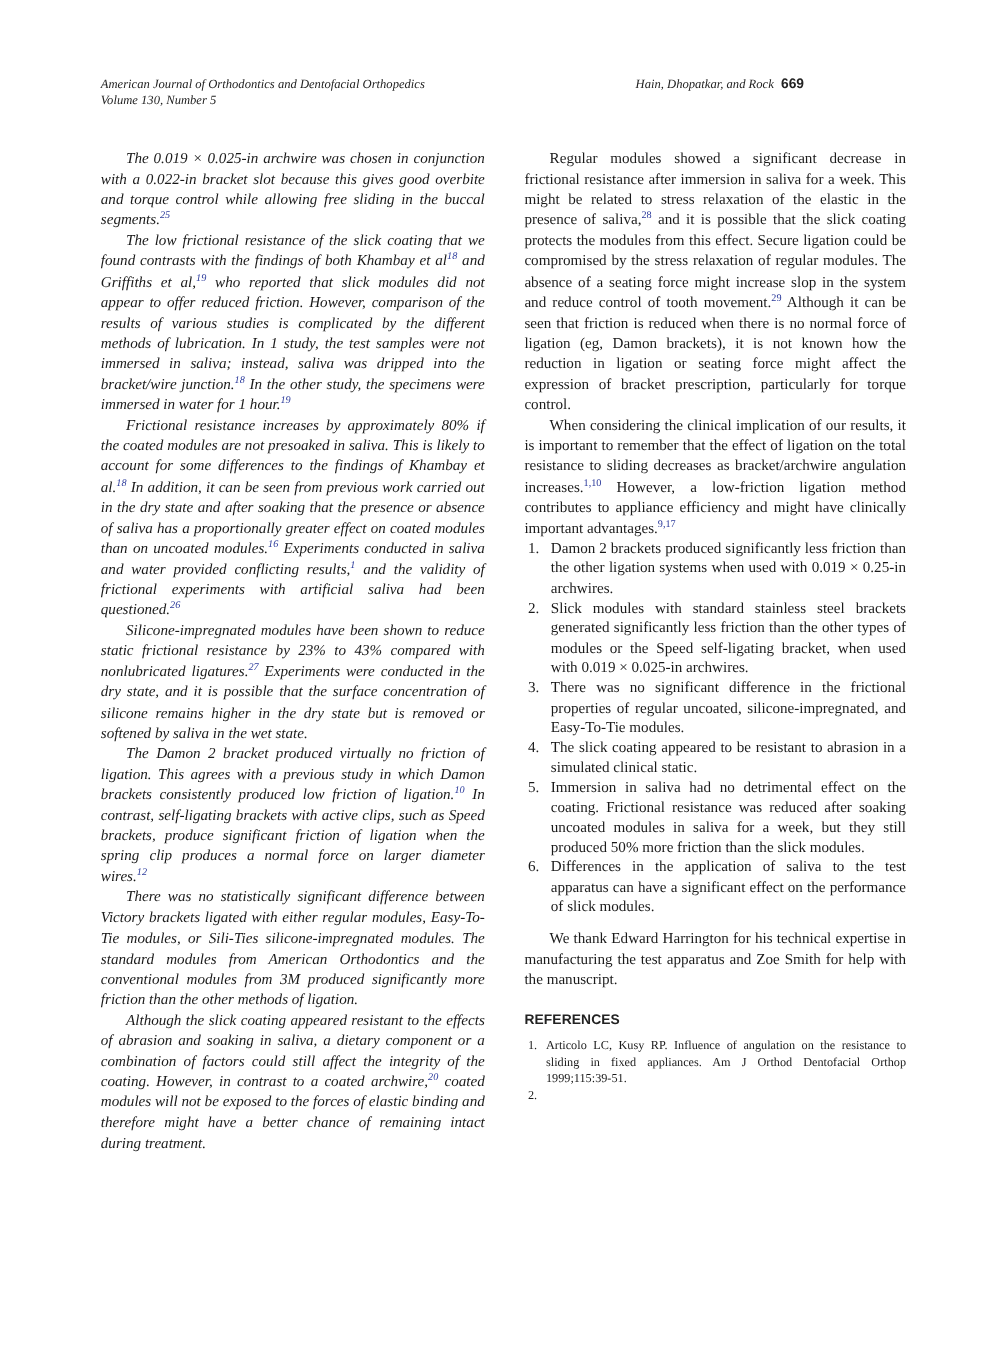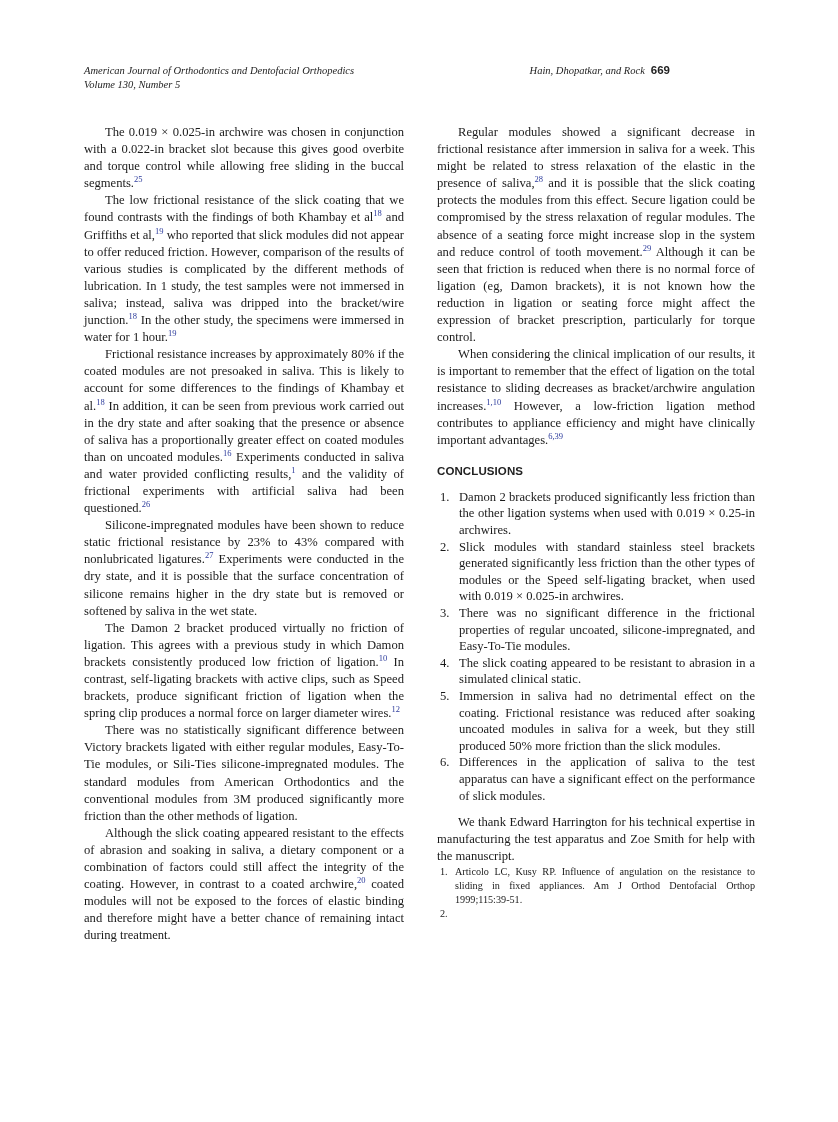--- a/index.html
+++ b/index.html
@@ -3,21 +3,21 @@
 <meta charset="utf-8">
 <style>
   html, body { margin: 0; padding: 0; background: #ffffff; }
   body { width: 838px; height: 1122px; position: relative; overflow: hidden; color: #1a1a1a; }
   .page { position: absolute; left: 0; top: 0; width: 754px; height: 1122px; }
   .header { position: absolute; left: 84px; right: 84px; top: 64px; height: 32px; font-family: "Liberation Serif", serif; font-style: italic; font-size: 10.5px; line-height: 13.5px; color: #222; }
   .header-left { position: absolute; left: 0; top: 0; }
   .header-right { position: absolute; right: 0; top: 0; text-align: right; }
   .page-num { font-family: "Liberation Sans", sans-serif; font-style: normal; font-weight: bold; font-size: 11.5px; margin-left: 6px; }
   .col { position: absolute; top: 124px; font-family: "Liberation Serif", serif; font-size: 12.6px; line-height: 17.1px; text-align: justify; }
-  .col-left { left: 84px; width: 320px; }
+  .col-left { left: 84px; width: 320px; font-style: italic; }
   .col-right { left: 437px; width: 318px; }
   p { margin: 0; text-indent: 21px; hyphens: none; }
   sup { font-size: 8.5px; line-height: 0; color: #2b3a9b; vertical-align: 5px; }
   .section-title { font-family: "Liberation Sans", sans-serif; font-weight: bold; font-size: 11.5px; letter-spacing: 0.1px; margin: 14px 0 9px 0; text-indent: 0; color: #222; }
   ol.concl { margin: 0; padding: 0; list-style: none; }
   ol.concl li { position: relative; padding-left: 22px; line-height: 16.6px; }
   ol.concl li .num { position: absolute; left: 3px; top: 0; }
   .ack { margin-top: 10px; }
   .refs-title { margin-top: 17px; margin-bottom: 6px; }
   ol.refs { margin: 0; padding: 0; list-style: none; font-size: 10.2px; line-height: 14px; }
@@ -44,33 +44,33 @@
     <p><span>The low frictional resistance of the slick coating that we found contrasts with the findings of both Khambay et al</span><sup>18</sup><span> and Griffiths et al,</span><sup>19</sup><span> who reported that slick modules did not appear to offer reduced friction. However, comparison of the results of various studies is complicated by the different methods of lubrication. In 1 study, the test samples were not immersed in saliva; instead, saliva was dripped into the bracket/wire junction.</span><sup>18</sup><span> In the other study, the specimens were immersed in water for 1 hour.</span><sup>19</sup></p>
     <p><span>Frictional resistance increases by approximately 80% if the coated modules are not presoaked in saliva. This is likely to account for some differences to the findings of Khambay et al.</span><sup>18</sup><span> In addition, it can be seen from previous work carried out in the dry state and after soaking that the presence or absence of saliva has a proportionally greater effect on coated modules than on uncoated modules.</span><sup>16</sup><span> Experiments conducted in saliva and water provided conflicting results,</span><sup>1</sup><span> and the validity of frictional experiments with artificial saliva had been questioned.</span><sup>26</sup></p>
     <p><span>Silicone-impregnated modules have been shown to reduce static frictional resistance by 23% to 43% compared with nonlubricated ligatures.</span><sup>27</sup><span> Experiments were conducted in the dry state, and it is possible that the surface concentration of silicone remains higher in the dry state but is removed or softened by saliva in the wet state.</span></p>
     <p><span>The Damon 2 bracket produced virtually no friction of ligation. This agrees with a previous study in which Damon brackets consistently produced low friction of ligation.</span><sup>10</sup><span> In contrast, self-ligating brackets with active clips, such as Speed brackets, produce significant friction of ligation when the spring clip produces a normal force on larger diameter wires.</span><sup>12</sup></p>
     <p><span>There was no statistically significant difference between Victory brackets ligated with either regular modules, Easy-To-Tie modules, or Sili-Ties silicone-impregnated modules. The standard modules from American Orthodontics and the conventional modules from 3M produced significantly more friction than the other methods of ligation.</span></p>
     <p><span>Although the slick coating appeared resistant to the effects of abrasion and soaking in saliva, a dietary component or a combination of factors could still affect the integrity of the coating. However, in contrast to a coated archwire,</span><sup>20</sup><span> coated modules will not be exposed to the forces of elastic binding and therefore might have a better chance of remaining intact during treatment.</span></p>
   </div>
 
   <div class="col col-right">
     <p><span>Regular modules showed a significant decrease in frictional resistance after immersion in saliva for a week. This might be related to stress relaxation of the elastic in the presence of saliva,</span><sup>28</sup><span> and it is possible that the slick coating protects the modules from this effect. Secure ligation could be compromised by the stress relaxation of regular modules. The absence of a seating force might increase slop in the system and reduce control of tooth movement.</span><sup>29</sup><span> Although it can be seen that friction is reduced when there is no normal force of ligation (eg, Damon brackets), it is not known how the reduction in ligation or seating force might affect the expression of bracket prescription, particularly for torque control.</span></p>
-    <p><span>When considering the clinical implication of our results, it is important to remember that the effect of ligation on the total resistance to sliding decreases as bracket/archwire angulation increases.</span><sup>1,10</sup><span> However, a low-friction ligation method contributes to appliance efficiency and might have clinically important advantages.</span><sup>6,39</sup></p>
+    <p><span>When considering the clinical implication of our results, it is important to remember that the effect of ligation on the total resistance to sliding decreases as bracket/archwire angulation increases.</span><sup>1,10</sup><span> However, a low-friction ligation method contributes to appliance efficiency and might have clinically important advantages.</span><sup>9,17</sup></p>
 
-    <div class="section-title">CONCLUSIONS</div>
     <ol class="concl">
       <li><span class="num">1.</span><span>Damon 2 brackets produced significantly less friction than the other ligation systems when used with 0.019 × 0.25-in archwires.</span></li>
       <li><span class="num">2.</span><span>Slick modules with standard stainless steel brackets generated significantly less friction than the other types of modules or the Speed self-ligating bracket, when used with 0.019 × 0.025-in archwires.</span></li>
       <li><span class="num">3.</span><span>There was no significant difference in the frictional properties of regular uncoated, silicone-impregnated, and Easy-To-Tie modules.</span></li>
       <li><span class="num">4.</span><span>The slick coating appeared to be resistant to abrasion in a simulated clinical static.</span></li>
       <li><span class="num">5.</span><span>Immersion in saliva had no detrimental effect on the coating. Frictional resistance was reduced after soaking uncoated modules in saliva for a week, but they still produced 50% more friction than the slick modules.</span></li>
       <li><span class="num">6.</span><span>Differences in the application of saliva to the test apparatus can have a significant effect on the performance of slick modules.</span></li>
     </ol>
 
     <p class="ack">We thank Edward Harrington for his technical expertise in manufacturing the test apparatus and Zoe Smith for help with the manuscript.</p>
 
+    <div class="section-title refs-title">REFERENCES</div>
     <ol class="refs">
       <li><span class="num">1.</span><span>Articolo LC, Kusy RP. Influence of angulation on the resistance to sliding in fixed appliances. Am J Orthod Dentofacial Orthop 1999;115:39-51.</span></li>
       <li><span class="num">2.</span></li>
     </ol>
   </div>
 
 </div>
 
 </body></html>

